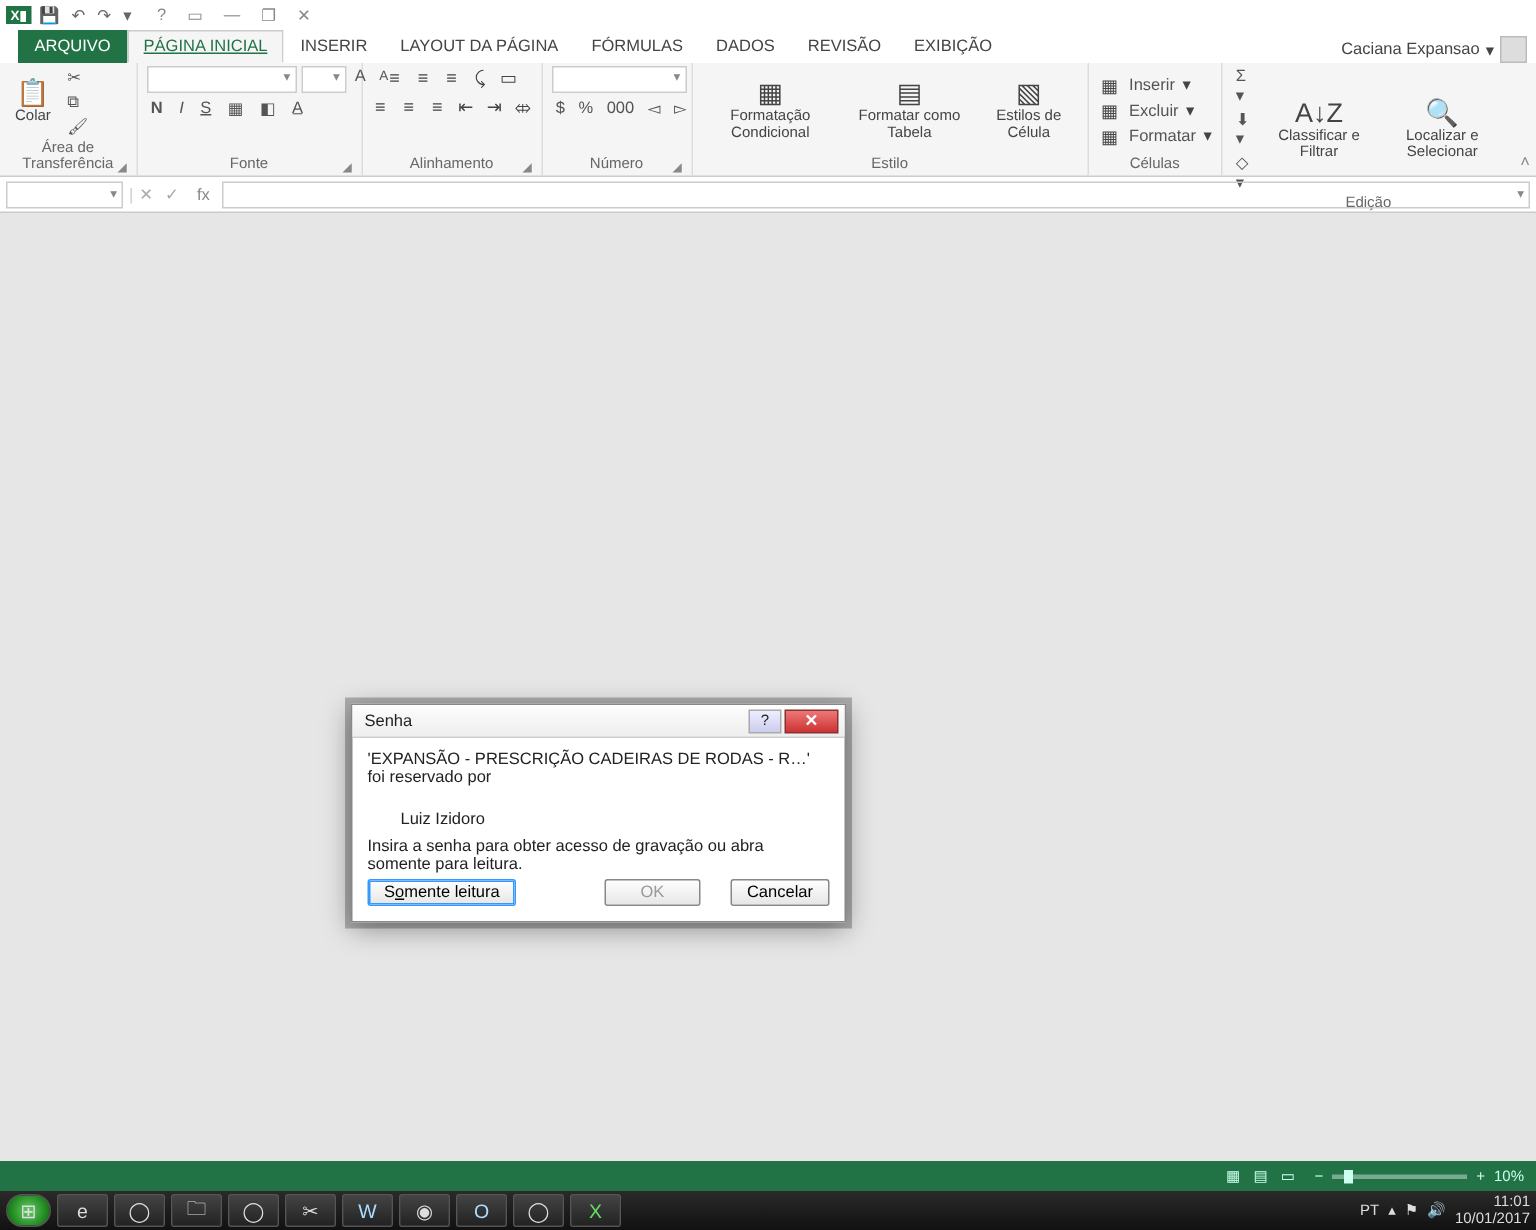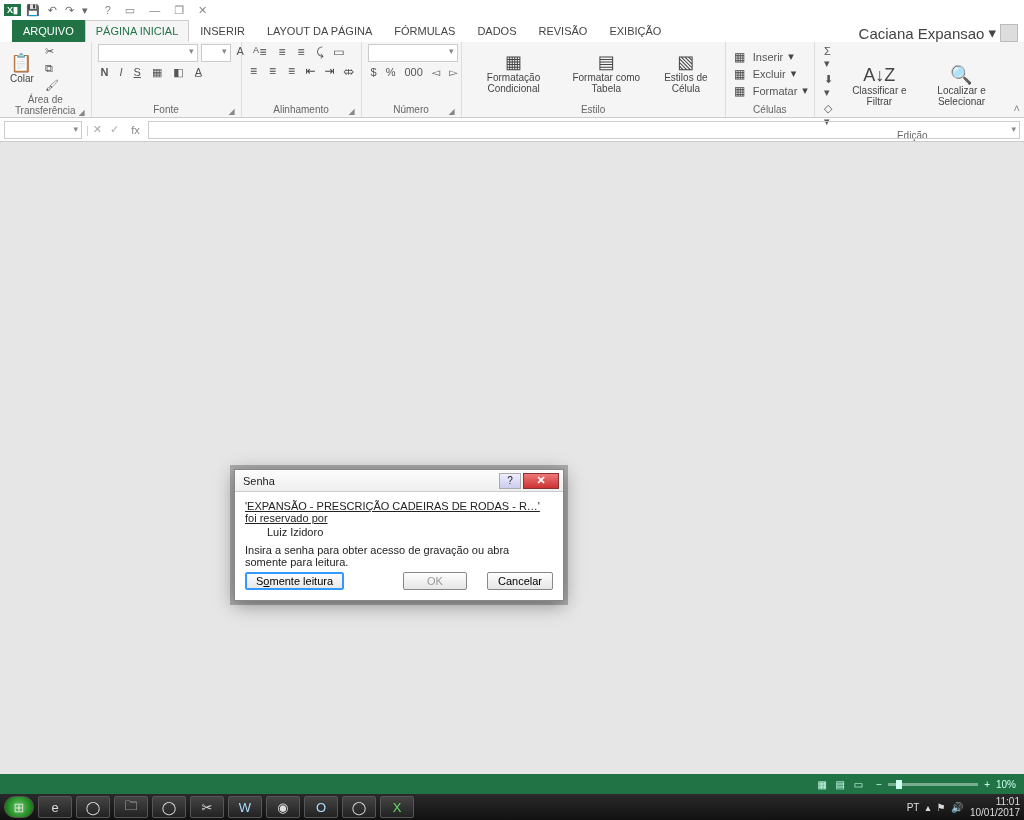--- a/index.html
+++ b/index.html
@@ -11,23 +11,23 @@
 .titlebar .qat .xl { background:#217346; color:#fff; font-weight:bold; font-size:9px; padding:1px 3px; }
 .titlebar .qat span { padding:0 3px; cursor:default; }
 .titlebar .app-title { flex:1; text-align:center; color:#777; }
 .titlebar .winbtns { display:flex; gap:6px; padding:0 6px; color:#888; }
 .titlebar .winbtns span { padding:0 4px; }
 
 
 .tabs { height:22px; background:#fff; display:flex; align-items:end; font-size:11px;padding-left:12px; }
 .tab { padding:4px 10px; color:#444; background:#fff; border:1px solid transparent; text-transform:uppercase; }
 .tab.file { background:#217346; color:#fff; }
-.tab.active { color:#217346; border:1px solid #ccc; border-bottom:1px solid #f5f5f5; background:#f5f5f5; }
+.tab.active { color:#217346; border:1px solid #ccc; border-bottom:1px solid #f5f5f5; background:#f5f5f5;text-decoration:underline; }
 .tabs .spacer { flex:1; }
-.tabs .user { font-size:15px; color:#444; padding:0 6px; display:flex; align-items:center; gap:4px; }
+.tabs .user { font-size:11px; color:#444; padding:0 6px; display:flex; align-items:center; gap:4px; }
 .tabs .avatar { width:18px; height:18px; background:#ddd; border:1px solid #bbb; }
 
 
 .ribbon { height:76px; background:#f5f5f5; border-bottom:1px solid #ccc; display:flex; font-size:11px; color:#444; }
 .group { border-right:1px solid #ddd; display:flex; flex-direction:column; justify-content:space-between; padding:2px 6px 1px; }
 .group .body { flex:1; display:flex; align-items:center; gap:4px; }
 .group .label { text-align:center; font-size:10px; color:#666; padding:1px 0; position:relative; }
 .group .label .launcher { position:absolute; right:0; bottom:0; font-size:8px; color:#888; }
 .btncol { display:flex; flex-direction:column; align-items:center; gap:1px; padding:0 4px; cursor:default; }
 .btncol .ic { font-size:18px; line-height:18px; }
@@ -51,21 +51,21 @@
 
 .workspace { position:absolute; top:142px; left:0; right:0; bottom:26px; background:#e6e6e6; }
 
 
 .dlg-shadow { position:absolute; left:234px; top:327px; width:330px; background:#fff; border:1px solid #888; box-shadow:0 0 0 4px rgba(0,0,0,.25), 0 4px 18px rgba(0,0,0,.4); font-size:11px; color:#222; }
 .dlg-title { height:22px; background:linear-gradient(#fdfdfd,#eee); border-bottom:1px solid #ccc; display:flex; align-items:center; padding:0 4px; }
 .dlg-title .t { flex:1; padding-left:4px; }
 .dlg-title .hb { width:22px; height:16px; border:1px solid #aaa; background:linear-gradient(#eef,#cce); display:flex; align-items:center; justify-content:center; font-size:10px; margin-left:2px; }
 .dlg-title .cb { width:36px; height:16px; border:1px solid #833; background:linear-gradient(#e77,#c33); color:#fff; display:flex; align-items:center; justify-content:center; font-size:11px; margin-left:2px; font-weight:bold; }
 .dlg-body { padding:8px 10px 10px; }
-.dlg-body .msg1 { margin-bottom:2px;text-decoration:underline; }
+.dlg-body .msg1 { margin-bottom:16px; }
 .dlg-body .msg1b { margin-left:22px; margin-bottom:6px; }
 .dlg-body .msg2 { margin-bottom:4px; }
 .dlg-body .pwrow { display:flex; align-items:center; gap:4px; margin-bottom:10px; }
 .dlg-body .pwrow label span { text-decoration:underline; }
 .dlg-body .pwrow input { flex:1; border:1px solid #999; height:18px; padding:0 3px; font-size:11px; }
 .dlg-btns { display:flex; justify-content:space-between; }
 .dlg-btns .l { }
 .dlg-btns .r { display:flex; gap:20px; }
 .dlg-btns button { font-size:11px; padding:2px 10px; border:1px solid #888; background:linear-gradient(#fefefe,#e6e6e6); border-radius:2px; min-width:64px; }
 .dlg-btns button.focus { border:1px solid #3399ff; box-shadow:0 0 0 1px #3399ff inset;text-align:right; }

